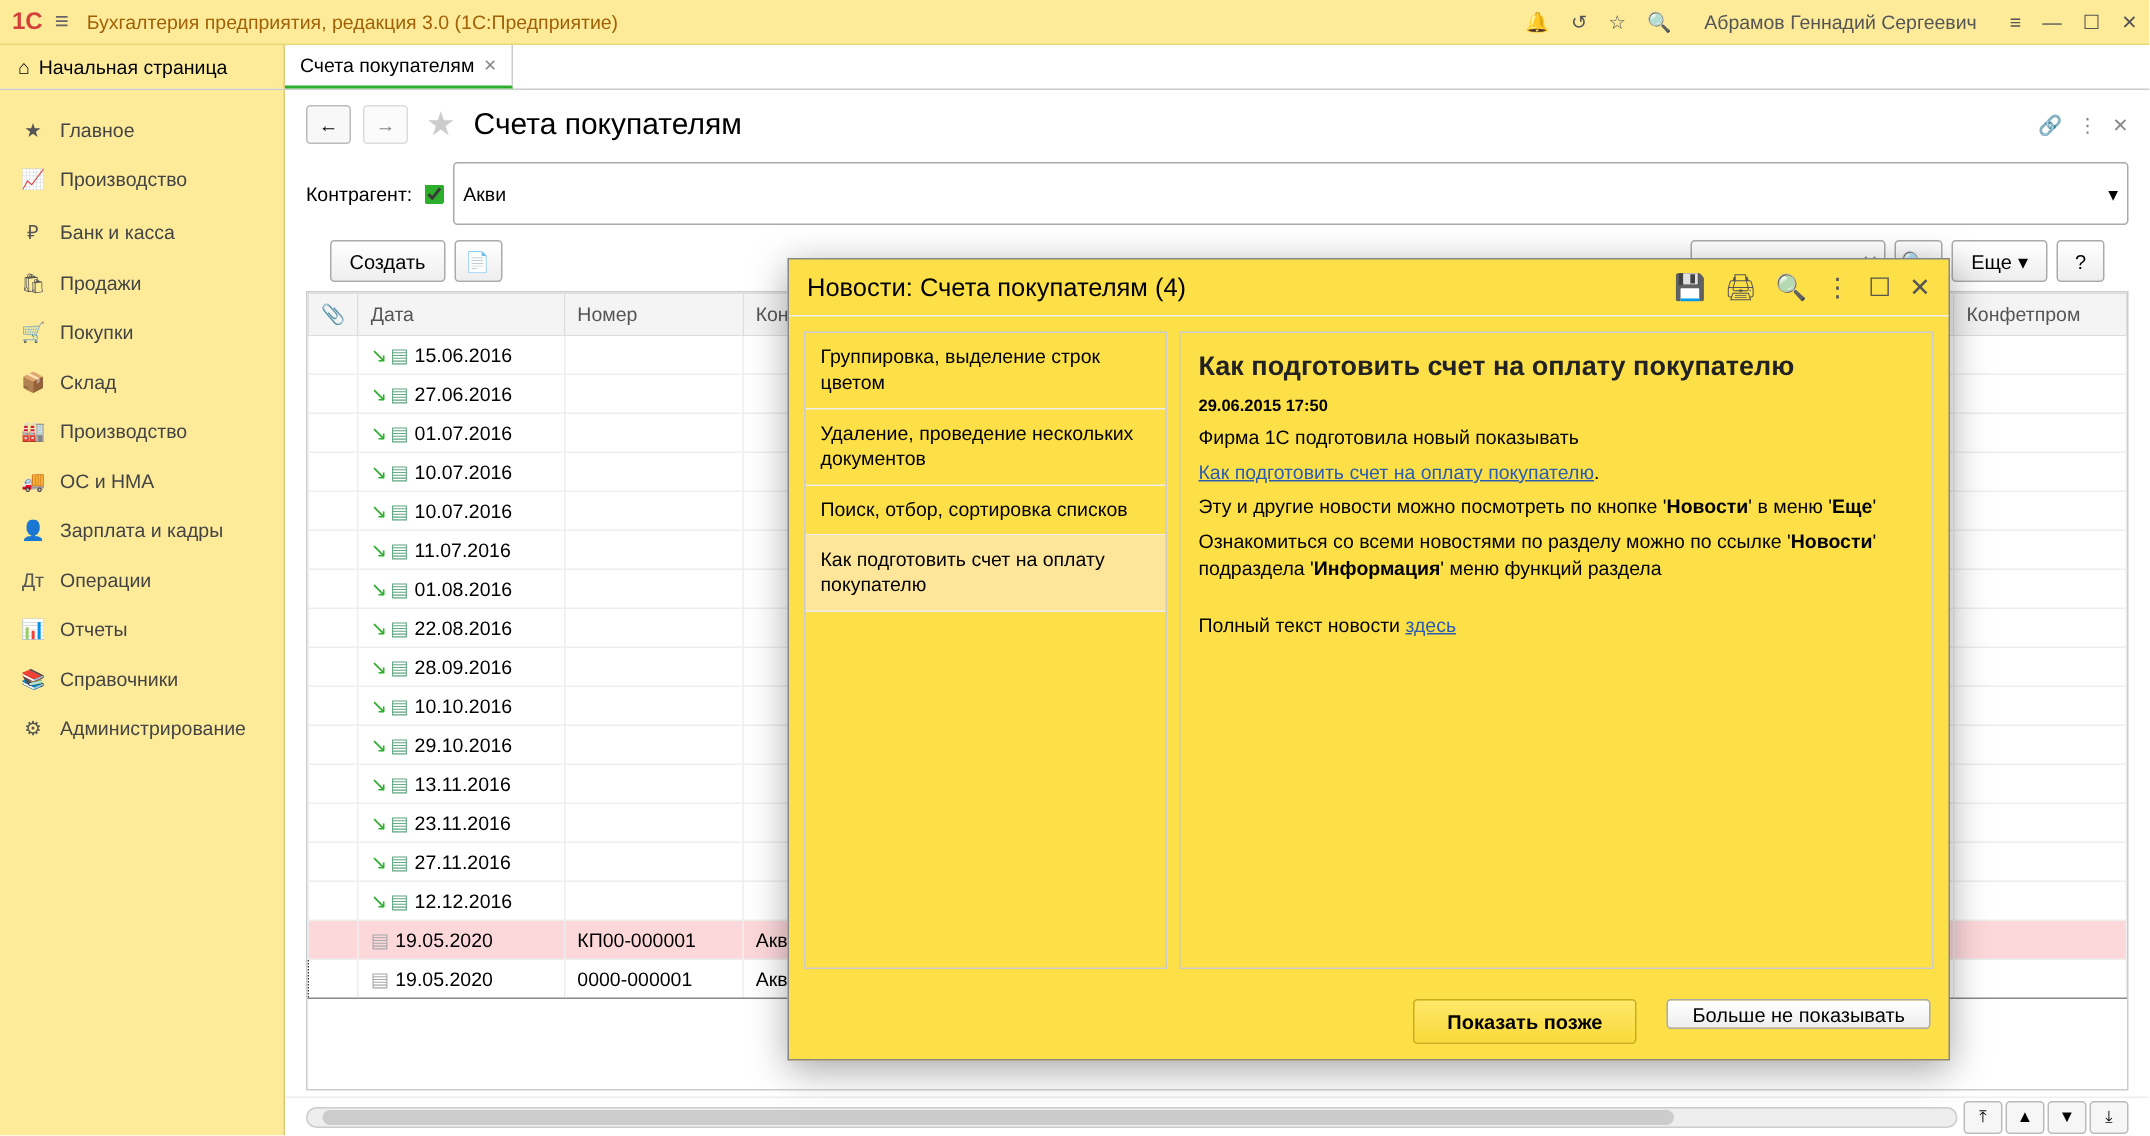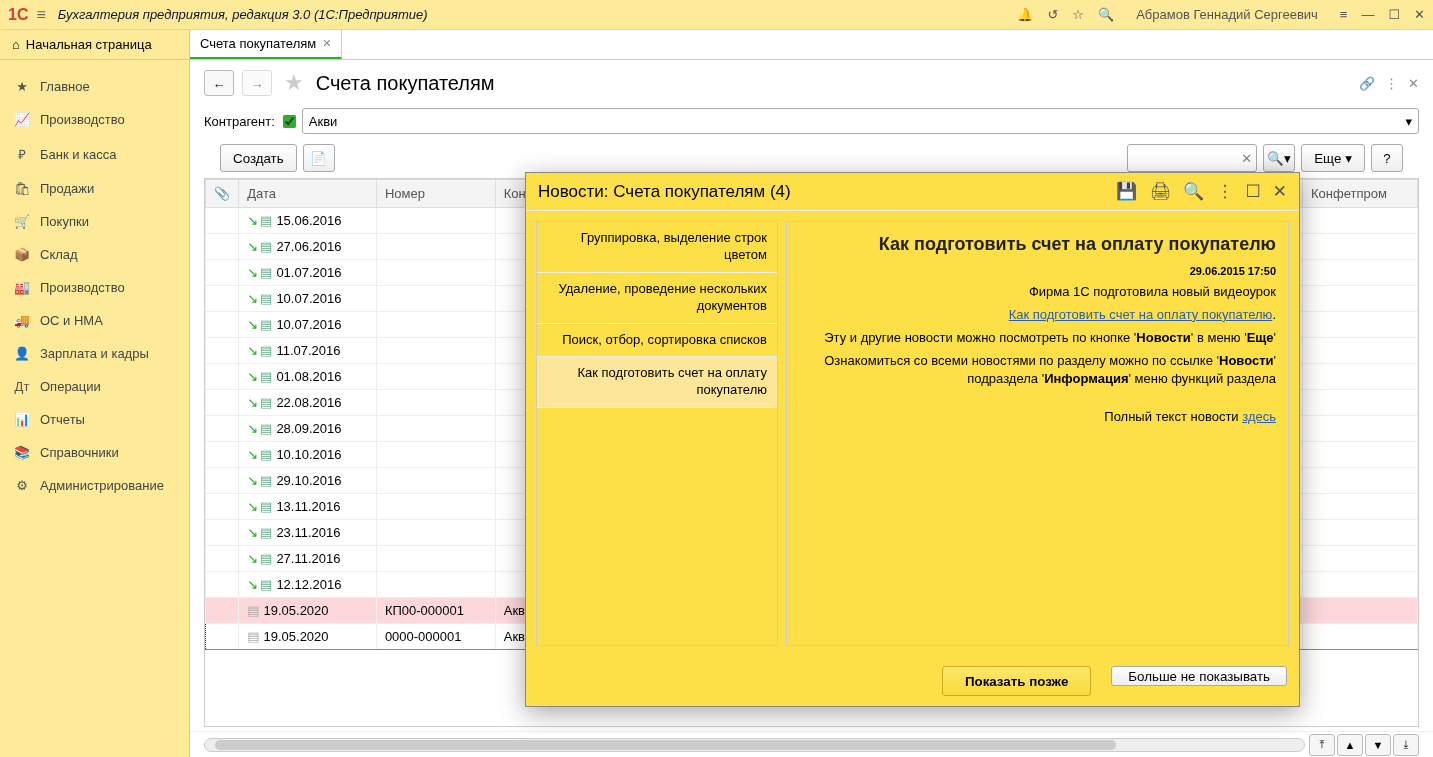--- a/index.html
+++ b/index.html
@@ -2,21 +2,21 @@
 <html><head>
 <meta charset="utf-8">
 <style>
 * { box-sizing: border-box; margin: 0; padding: 0; font-family: Arial, sans-serif; }
 body { width: 1433px; height: 757px; overflow: hidden; background: #fff; font-size: 13px; }
 
 
 .titlebar { height: 30px; background: #fdeb9a; display: flex; align-items: center; padding: 0 8px; border-bottom: 1px solid #e8d97a; }
 .titlebar .logo { font-weight: bold; color: #d43f3a; font-size: 16px; margin-right: 8px; }
 .titlebar .hamburger { margin-right: 12px; color: #666; cursor: pointer; font-size: 16px; }
-.titlebar .title { flex: 1; color: #0f172a; font-style: italic; }
+.titlebar .title { flex: 1; color: #a16207; }
 .titlebar .right-icons { display: flex; gap: 14px; align-items: center; color: #555; }
 .titlebar .right-icons span, .titlebar .right-icons svg { cursor: pointer; }
 .titlebar .user { margin: 0 8px; }
 
 
 .tabs-row { height: 30px; display: flex; align-items: stretch; border-bottom: 1px solid #ccc; background: #fff; }
 .tabs-row .home { width: 190px; display: flex; align-items: center; padding-left: 12px; gap: 6px; background: #fdeb9a; border-right: 1px solid #d8cc7a; }
 .tabs-row .tab { display: flex; align-items: center; padding: 0 10px; gap: 6px; border-right: 1px solid #ccc; border-bottom: 2px solid #2cb02c; }
 .tabs-row .tab .close { color: #888; cursor: pointer; font-size: 11px; }
 
@@ -30,21 +30,21 @@
 
 .page-header { display: flex; align-items: center; padding: 10px 14px 8px; gap: 8px; }
 .page-header .navbtn { width: 30px; height: 26px; border: 1px solid #bbb; background: #f8f8f8; border-radius: 3px; display: inline-flex; align-items: center; justify-content: center; cursor: pointer; }
 .page-header .star { color: #ccc; font-size: 22px; margin-left: 4px; }
 .page-header h1 { font-size: 20px; font-weight: normal; margin-left: 4px; }
 .page-header .right { margin-left: auto; display: flex; gap: 10px; color: #888; }
 
 .filter-row { display: flex; align-items: center; padding: 4px 14px; gap: 6px; }
 .filter-row .label { margin-right: 2px; }
 .filter-row .chk { accent-color: #2cb02c; }
-.filter-row .combo { flex: 1; height: 26px; border: 1px solid #aaa; border-radius: 3px; padding: 0 6px; display: flex; align-items: center; justify-content: space-between; background: #fff; }
+.filter-row .combo { flex: 1; height: 42px; border: 1px solid #aaa; border-radius: 3px; padding: 0 6px; display: flex; align-items: center; justify-content: space-between; background: #fff; }
 
 .toolbar-row { display: flex; align-items: center; padding: 6px 30px; gap: 6px; }
 .btn { height: 28px; padding: 0 12px; border: 1px solid #aaa; background: linear-gradient(#fff,#eee); border-radius: 3px; cursor: pointer; display: inline-flex; align-items: center; gap: 4px; }
 .btn.icon-only { width: 32px; padding: 0; justify-content: center; }
 .toolbar-row .right { margin-left: auto; display: flex; gap: 6px; align-items: center; }
 .search-box { height: 28px; width: 130px; border: 1px solid #aaa; border-radius: 3px; display: flex; align-items: center; padding: 0 4px; }
 .search-box .clear { margin-left: auto; color: #888; cursor: pointer; }
 
 
 .table-wrap { flex: 1; overflow: auto; margin: 0 14px 4px; border: 1px solid #ccc; }
@@ -61,21 +61,21 @@
 .arrow-green { color: #2cb02c; margin-right: 2px; }
 
 .bottom-bar { height: 26px; display: flex; align-items: center; padding: 0 14px; gap: 4px; border-top: 1px solid #eee; }
 .hscroll { flex: 1; height: 14px; background: #eee; border: 1px solid #ccc; border-radius: 7px; position: relative; }
 .hscroll .thumb { position: absolute; left: 10px; top: 1px; height: 10px; width: 82%; background: #ccc; border-radius: 5px; }
 .bottom-bar .navgroup { display: flex; gap: 2px; }
 .bottom-bar .navbtn2 { width: 26px; height: 22px; border: 1px solid #bbb; background: #f6f6f6; border-radius: 3px; display: inline-flex; align-items: center; justify-content: center; cursor: pointer; font-size: 11px; }
 .modal { position: absolute; left: 335px; top: 112px; width: 775px; height: 535px; background: #fde047; border: 1px solid #888; box-shadow: 0 6px 24px rgba(0,0,0,.35); display: flex; flex-direction: column; }
 .modal-title { display: flex; align-items: center; padding: 8px 12px; font-size: 17px; border-bottom: 1px solid #eee; }
 .modal-title .icons { margin-left: auto; display: flex; gap: 12px; color: #555; }
-.modal-body { flex: 1; display: flex; gap: 8px; padding: 10px; overflow: hidden; text-align: right; }
+.modal-body { flex: 1; display: flex; gap: 8px; padding: 10px; overflow: hidden; }
 .modal-list { width: 242px; border: 1px solid #ccc; overflow-y: auto; }
 .modal-list .li { padding: 8px 10px; border-bottom: 1px solid #eee; cursor: pointer; line-height: 1.3; }
 .modal-list .li.active { background: #fde59a; }
 .modal-content { flex: 1; border: 1px solid #ccc; padding: 12px; overflow-y: auto; }
 .modal-content h2 { font-size: 18px; font-weight: bold; margin-bottom: 10px; color: #222; }
 .modal-content .date { font-size: 11px; font-weight: bold; margin-bottom: 6px; }
 .modal-content p { line-height: 1.45; margin-bottom: 4px; }
 .modal-content a { color: #2a5db0; text-decoration: underline; cursor: pointer; }
 .modal-footer { display: flex; justify-content: flex-end; gap: 20px; padding: 10px 12px; }
 .btn.primary { background: linear-gradient(#ffe86b,#f9d93a); border-color: #c8ad20; font-weight: bold; padding: 0 22px; height: 30px; }
@@ -474,21 +474,21 @@
       <div class="modal-body">
         <div class="modal-list" id="modal-list">
             <div class="li">Группировка, выделение строк цветом</div>
             <div class="li">Удаление, проведение нескольких документов</div>
             <div class="li">Поиск, отбор, сортировка списков</div>
             <div class="li active">Как подготовить счет на оплату покупателю</div>
           </div>
         <div class="modal-content">
           <h2>Как подготовить счет на оплату покупателю</h2>
           <div class="date">29.06.2015 17:50</div>
-          <p>Фирма 1С подготовила новый видеоурок</p>
+          <p>Фирма 1С подготовила новый показывать</p>
           <p><a>Как подготовить счет на оплату покупателю</a>.</p>
           <p><span>Эту и другие новости можно посмотреть по кнопке '</span><b>Новости</b><span>' в меню '</span><b>Еще</b><span>'</span></p>
           <p><span>Ознакомиться со всеми новостями по разделу можно по ссылке '</span><b>Новости</b><span>' подраздела '</span><b>Информация</b><span>' меню функций раздела</span></p>
           <br>
           <p><span>Полный текст новости </span><a>здесь</a></p>
         </div>
       </div>
       <div class="modal-footer">
         <button class="btn primary">Показать позже</button>
         <button class="btn secondary">Больше не показывать</button>

